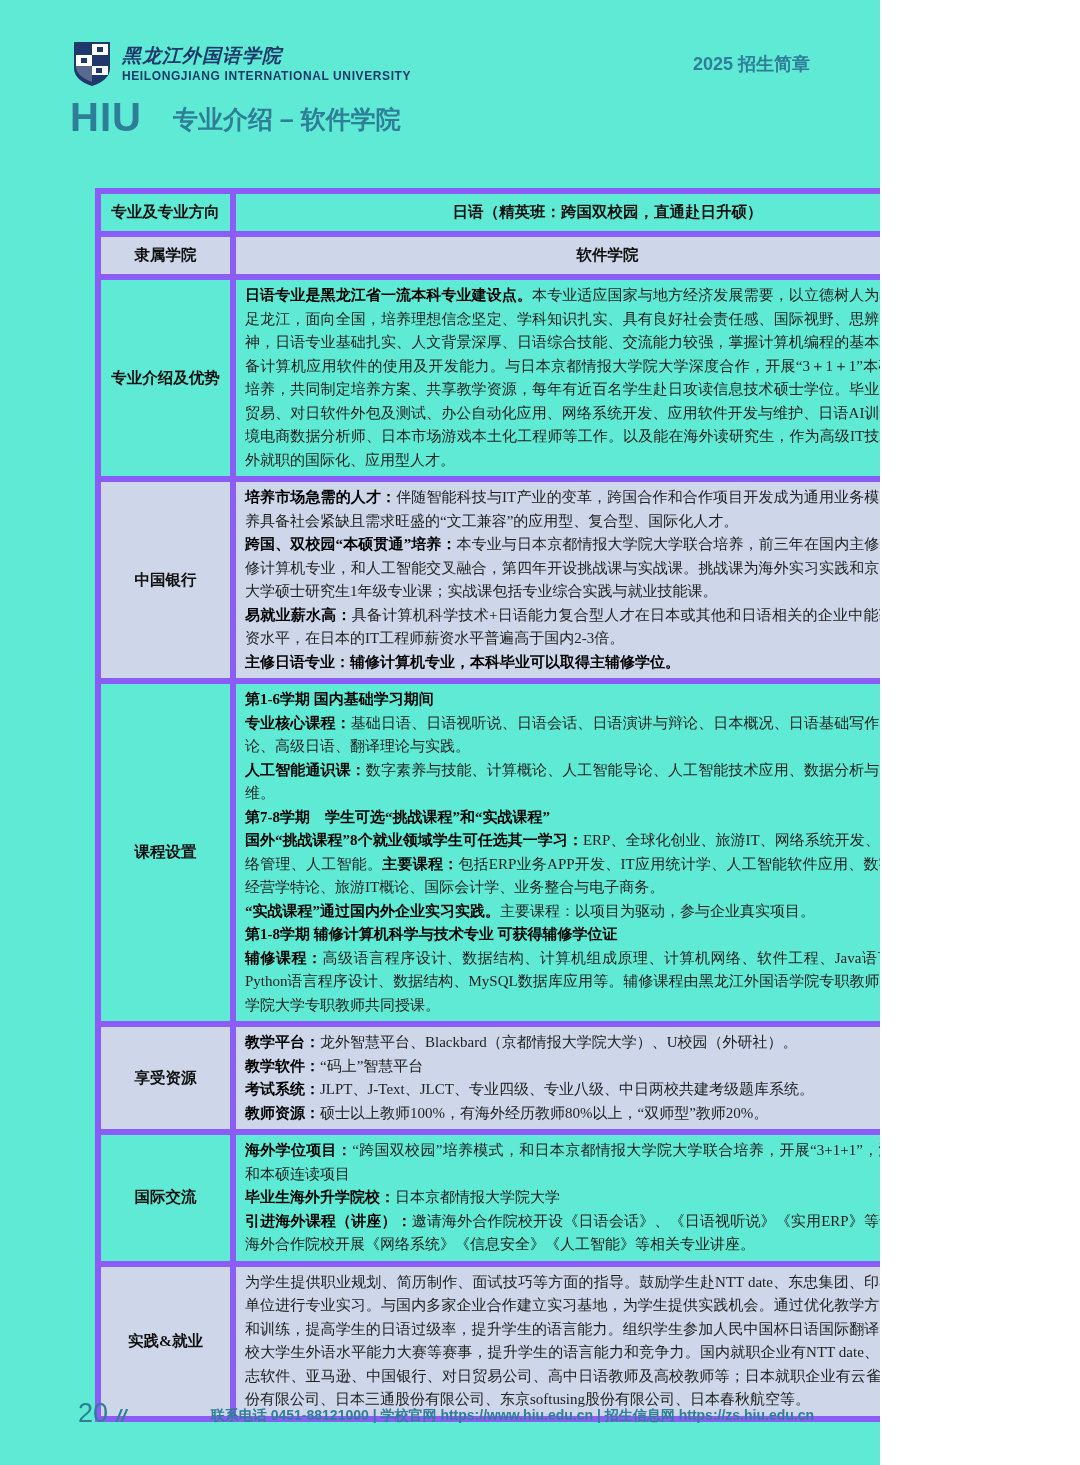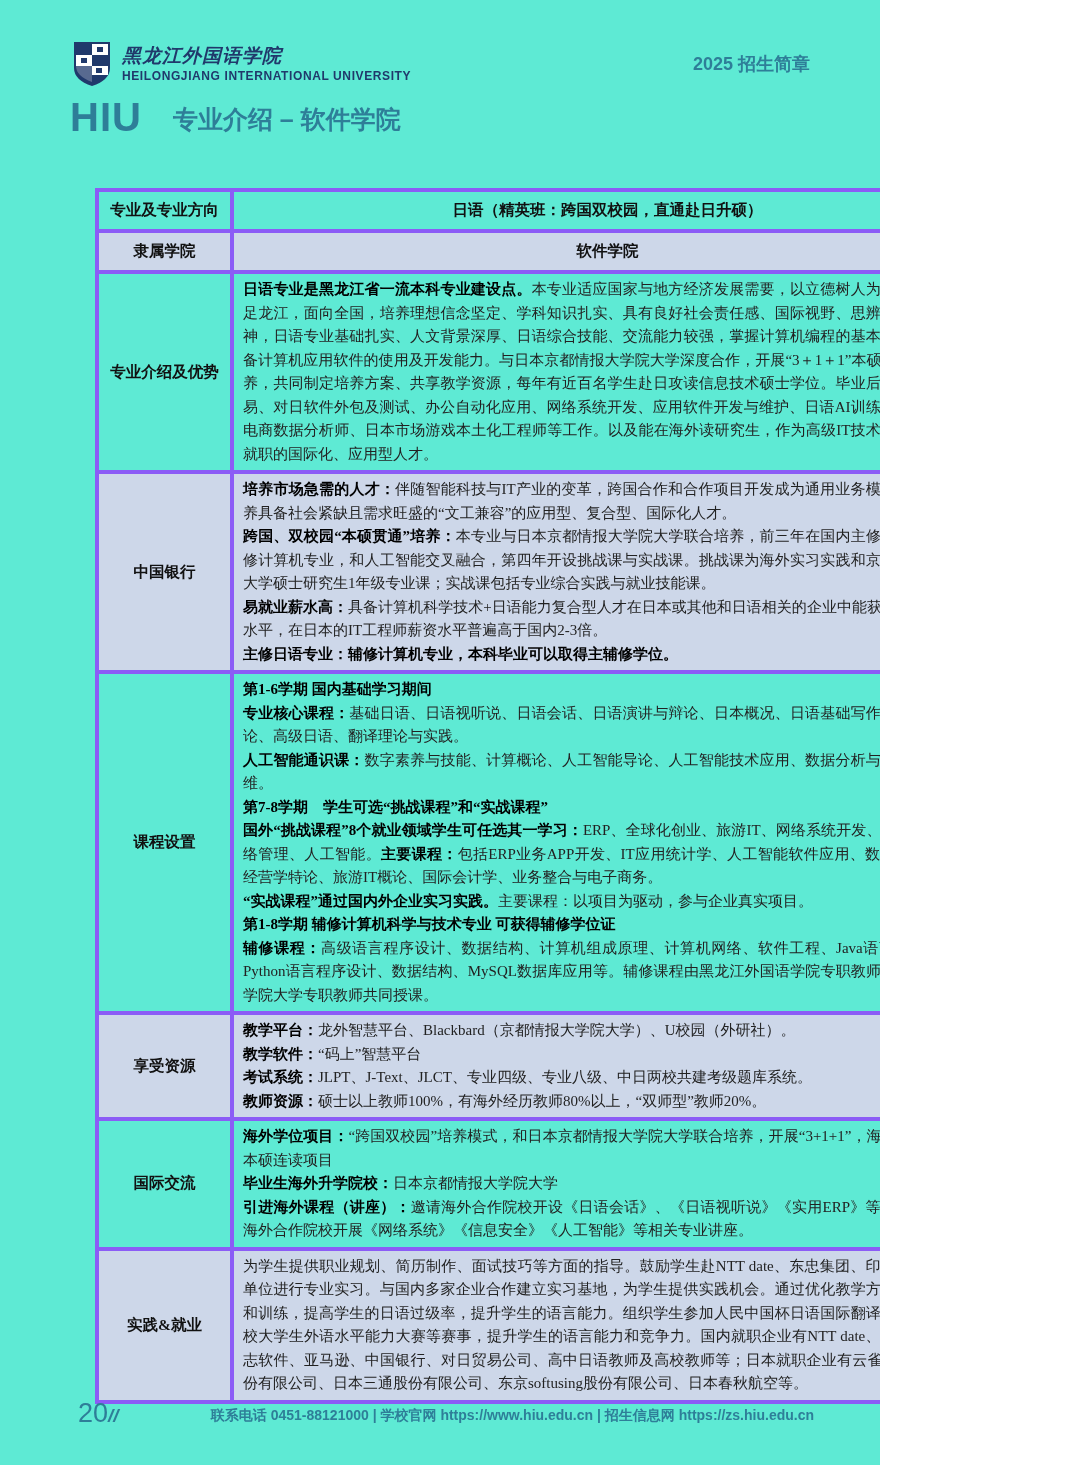--- a/index.html
+++ b/index.html
@@ -84,21 +84,21 @@
     left: 95px;
     top: 188px;
     width: 890px;
   }
   table.spec-table {
     border-collapse: collapse;
     table-layout: fixed;
     width: 890px;
   }
   table.spec-table td {
-    border: 4px solid #8b5cf6;
+    border: 6px solid #8b5cf6;
     vertical-align: middle;
   }
   .label-col { width: 135px; }
   .label-cell {
     text-align: center;
     font-weight: 700;
     font-size: 15.5px;
     color: #111111;
     padding: 2px 4px;
   }
@@ -127,21 +127,21 @@
     left: 78px;
     right: 66px;
     bottom: 36px;
     display: flex;
     justify-content: space-between;
     align-items: flex-end;
   }
   .page-num-group {
     display: flex;
     align-items: baseline;
-    gap: 0;
+    gap: 8px;
     color: #2e7e98;
     font-family: "Liberation Sans", "DejaVu Sans", sans-serif;
   }
   .page-num { font-size: 27px; font-weight: 400; }
   .page-slashes { font-size: 19px; font-weight: 700; font-style: italic; }
   .footer-contact {
     font-family: "Liberation Sans", "DejaVu Sans", sans-serif;
     font-size: 14px;
     font-weight: 700;
     color: #2e7e98;

